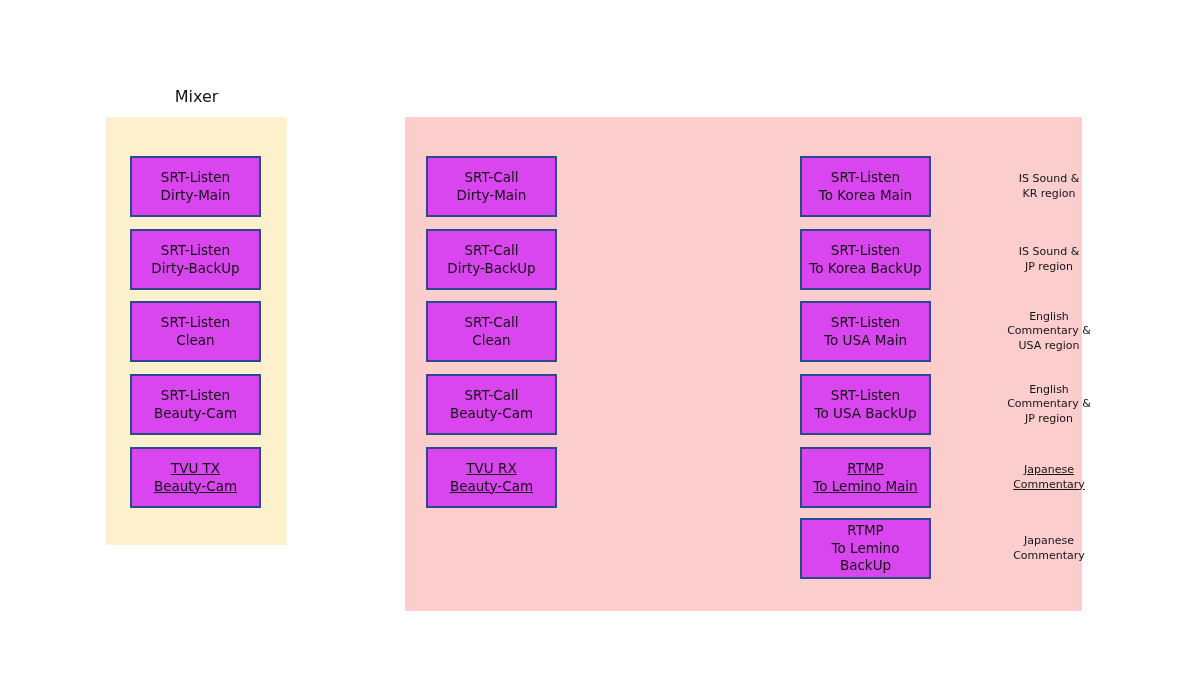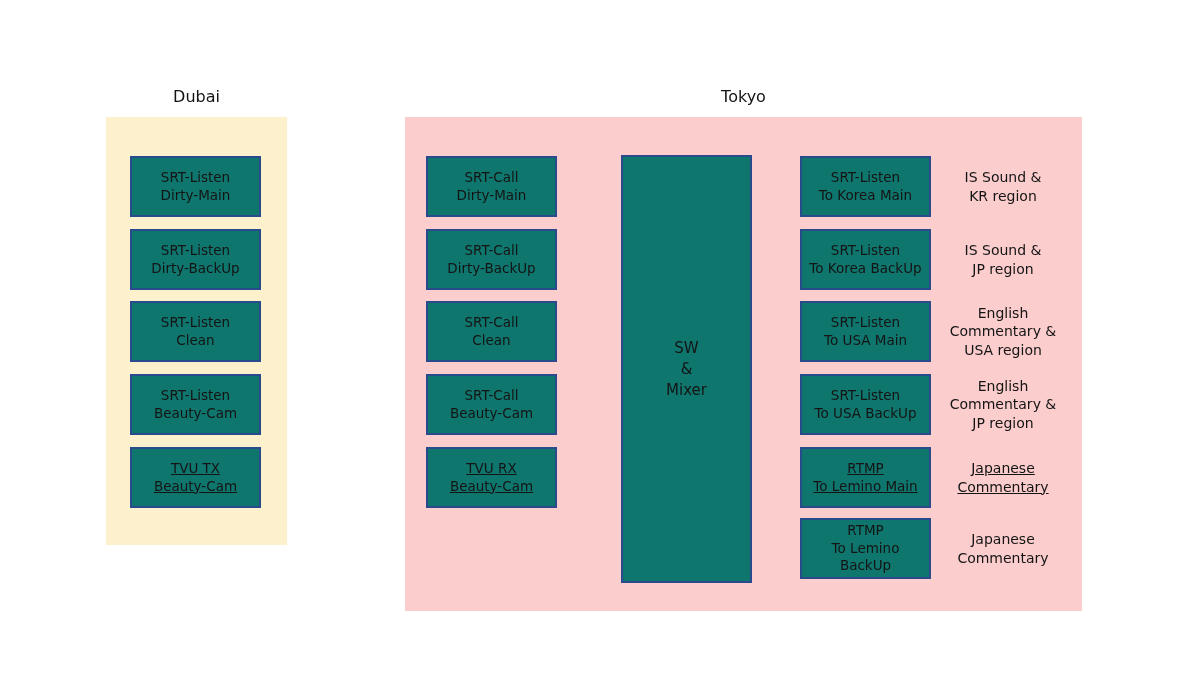--- a/index.html
+++ b/index.html
@@ -22,21 +22,21 @@
   .region {
     position: absolute;
   }
   .region.dubai  { left: 106px; top: 117px; width: 181px; height: 428px; background: #FCF0CD; }
   .region.tokyo  { left: 405px; top: 117px; width: 677px; height: 494px; background: #FCCDCD; }
   .node {
     position: absolute;
     box-sizing: border-box;
     width: 131px;
     height: 61px;
-    background: #0f766e;
+    background: #d946ef;
     border: 2px solid #2A4A8E;
     display: flex;
     align-items: center;
     justify-content: center;
     text-align: center;
     font-size: 13.5px;
     line-height: 1.32;
     white-space: pre-line;
   }
   .node.col-dubai { left: 130px; }
@@ -49,41 +49,40 @@
   .row-4 { top: 447px; text-decoration: underline; }
   .row-5 { top: 518px; }
   .node.mixer {
     left: 621px; top: 155px;
     width: 131px; height: 428px;
     font-size: 15px;
     line-height: 1.4;
   }
   .annotation {
     position: absolute;
-    left: 933px;
+    left: 979px;
     width: 140px;
     height: 61px;
     display: flex;
     align-items: center;
     justify-content: center;
     text-align: center;
-    font-size: 14px;
+    font-size: 11px;
     line-height: 1.33;
     white-space: pre-line;
   }
   .title-dubai { left: 106px; top: 86px; width: 181px; }
   .title-tokyo { left: 405px; top: 86px; width: 677px; }
 </style>
 </head>
 <body>
 
 <div class="canvas">
 
-  <div class="region-title title-dubai">Dubai</div>
-  <div class="region-title title-tokyo">Tokyo</div>
+  <div class="region-title title-dubai">Mixer</div>
 
   <div class="region dubai"></div>
   <div class="region tokyo"></div>
 
   <div class="node col-dubai row-0">SRT-Listen
 Dirty-Main</div>
   <div class="node col-dubai row-1">SRT-Listen
 Dirty-BackUp</div>
   <div class="node col-dubai row-2">SRT-Listen
 Clean</div>
@@ -96,23 +95,20 @@
 Dirty-Main</div>
   <div class="node col-call row-1">SRT-Call
 Dirty-BackUp</div>
   <div class="node col-call row-2">SRT-Call
 Clean</div>
   <div class="node col-call row-3">SRT-Call
 Beauty-Cam</div>
   <div class="node col-call row-4">TVU RX
 Beauty-Cam</div>
 
-  <div class="node mixer">SW
-&amp;
-Mixer</div>
 
   <div class="node col-out row-0">SRT-Listen
 To Korea Main</div>
   <div class="node col-out row-1">SRT-Listen
 To Korea BackUp</div>
   <div class="node col-out row-2">SRT-Listen
 To USA Main</div>
   <div class="node col-out row-3">SRT-Listen
 To USA BackUp</div>
   <div class="node col-out row-4">RTMP

